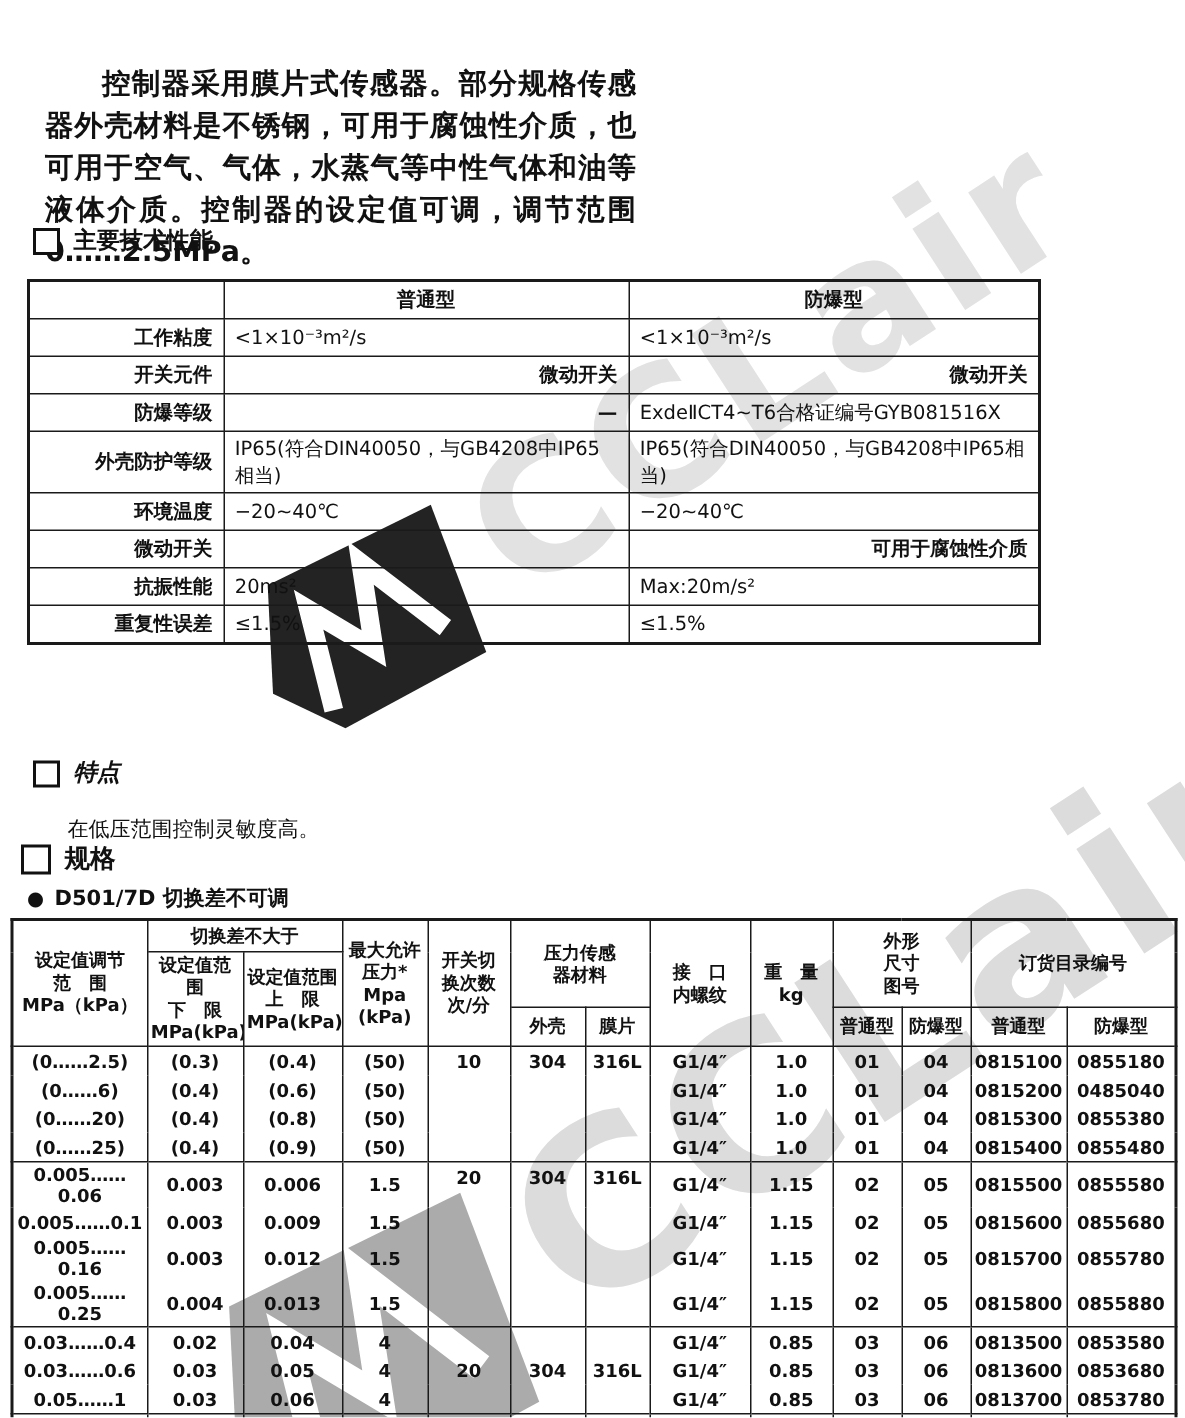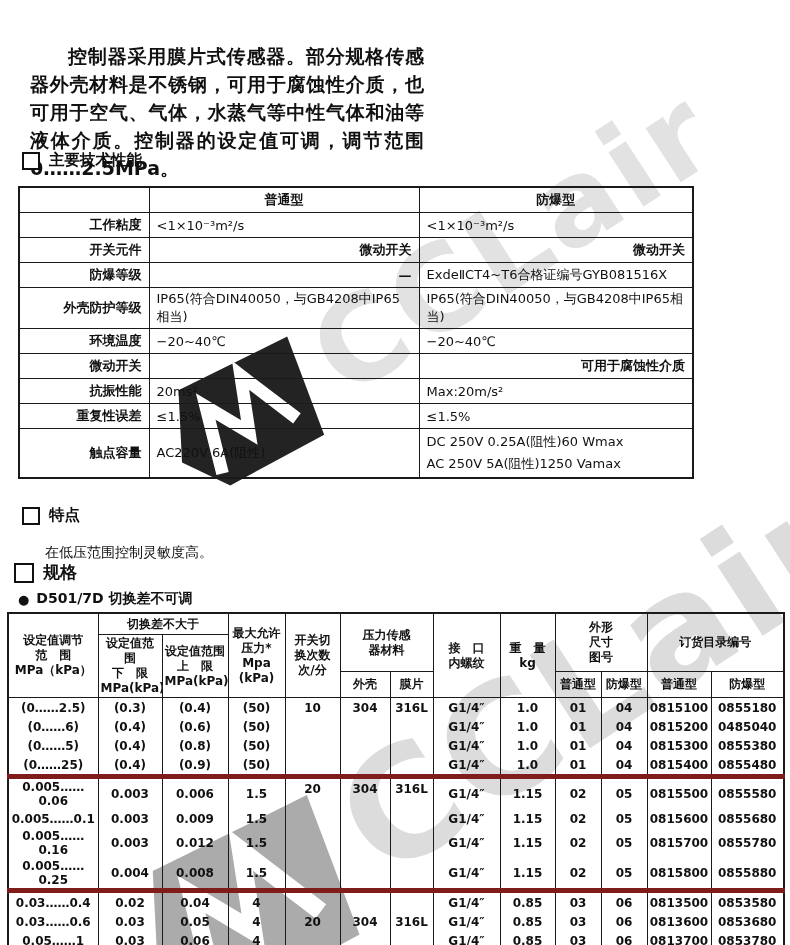--- a/index.html
+++ b/index.html
@@ -18,41 +18,41 @@
   .wm2{left:148px;top:882px;}
   .wm2 .wm-logo{width:238px;height:182px;color:#ababab;}
   .wm2 .wm-text{font-size:152px;color:#dcdcdc;}
   
   .abs{position:absolute;z-index:1;}
   .intro{left:30px;top:24px;width:394px;font-size:19px;font-weight:bold;
          line-height:1.47;text-align:justify;text-indent:2em;}
   .sec{display:flex;align-items:center;gap:9px;font-weight:bold;}
   .sec .box{width:14px;height:14px;border:2px solid #111;background:#fff;}
   .sec-tech{left:22px;top:150px;font-size:15.5px;font-family:Liberation Mono, monospace;}
-  .sec-feat{left:22px;top:505px;font-size:15.5px;}
+  .sec-feat{left:22px;top:505px;font-size:15.5px;font-style:italic;}
   .feat-text{left:45px;top:544px;font-size:14px;font-family:Liberation Mono, monospace;}
   .sec-spec{left:14px;top:561px;font-size:17px;}
   .sec-spec .box{width:16px;height:16px;}
   .bullet-line{left:18px;top:590px;font-size:14px;font-weight:bold;display:flex;align-items:center;gap:7px;}
   .bullet-line .dot{font-size:13px;line-height:1;}
   
   table{border-collapse:collapse;table-layout:fixed;background:transparent;}
   .t1{left:18px;top:186px;width:674px;border:2px solid #1a1a1a;}
   .t1 th,.t1 td{border:1px solid #1a1a1a;padding:2px 7px;height:20px;
                 font-size:13px;text-align:left;vertical-align:middle;overflow:hidden;}
   .t1 th{font-weight:bold;text-align:center;}
   .t1 td.lbl{font-weight:bold;text-align:right;}
   .t1 .two-line div{line-height:1.7;}
   .t2{left:7px;top:612px;width:778px;border:2px solid #1a1a1a;font-weight:600;}
   .t2 th,.t2 td{border:1px solid #1a1a1a;padding:1px 2px;font-size:12px;
                 text-align:center;vertical-align:middle;overflow:hidden;}
   .t2 th{font-weight:bold;line-height:1.25;}
   .t2 td{height:17px;border-top:none;border-bottom:none;}
   .t2 tr.gfirst td{border-top:1px solid #1a1a1a;}
-  .t2 tbody{border-bottom:5px solid #7f1d1d;}
+  .t2 tbody{border-bottom:1px solid #7f1d1d;}
   .pre{white-space:pre-line;}
   .vtop{vertical-align:top !important;padding-top:3px !important;}
   .hrow1 th{height:18px;}
   .hrow2 th{height:34px;}
   .hrow3 th{height:23px;}
 </style>
 </head>
 <body>
 
 <div class="page">
@@ -125,28 +125,20 @@
       </tr>
       <tr>
         <td class="lbl">抗振性能</td>
         <td>20ms²</td>
         <td>Max:20m/s²</td>
       </tr>
       <tr>
         <td class="lbl">重复性误差</td>
         <td>≤1.5%</td>
         <td>≤1.5%</td>
-      </tr>
-      <tr>
-        <td class="lbl">触点容量</td>
-        <td>AC220V 6A(阻性)</td>
-        <td class="two-line">
-          <div>DC 250V 0.25A(阻性)60 Wmax</div>
-          <div>AC 250V 5A(阻性)1250 Vamax</div>
-        </td>
       </tr>
     </tbody>
   </table>
 
   <div class="abs sec sec-feat">
     <span class="box"></span>
     <span>特点</span>
   </div>
   <div class="abs feat-text">在低压范围控制灵敏度高。</div>
 
@@ -239,21 +231,21 @@
         <td>(0.6)</td>
         <td>(50)</td>
         <td>G1/4″</td>
         <td>1.0</td>
         <td>01</td>
         <td>04</td>
         <td>0815200</td>
         <td>0485040</td>
       </tr>
       <tr>
-        <td>(0……5)</td>
+        <td>(0……20)</td>
         <td>(0.4)</td>
         <td>(0.8)</td>
         <td>(50)</td>
         <td>G1/4″</td>
         <td>1.0</td>
         <td>01</td>
         <td>04</td>
         <td>0815300</td>
         <td>0855380</td>
       </tr>
@@ -307,21 +299,21 @@
         <td>G1/4″</td>
         <td>1.15</td>
         <td>02</td>
         <td>05</td>
         <td>0815700</td>
         <td>0855780</td>
       </tr>
       <tr>
         <td>0.005……0.25</td>
         <td>0.004</td>
-        <td>0.008</td>
+        <td>0.013</td>
         <td>1.5</td>
         <td>G1/4″</td>
         <td>1.15</td>
         <td>02</td>
         <td>05</td>
         <td>0815800</td>
         <td>0855880</td>
       </tr>
     </tbody>
 

